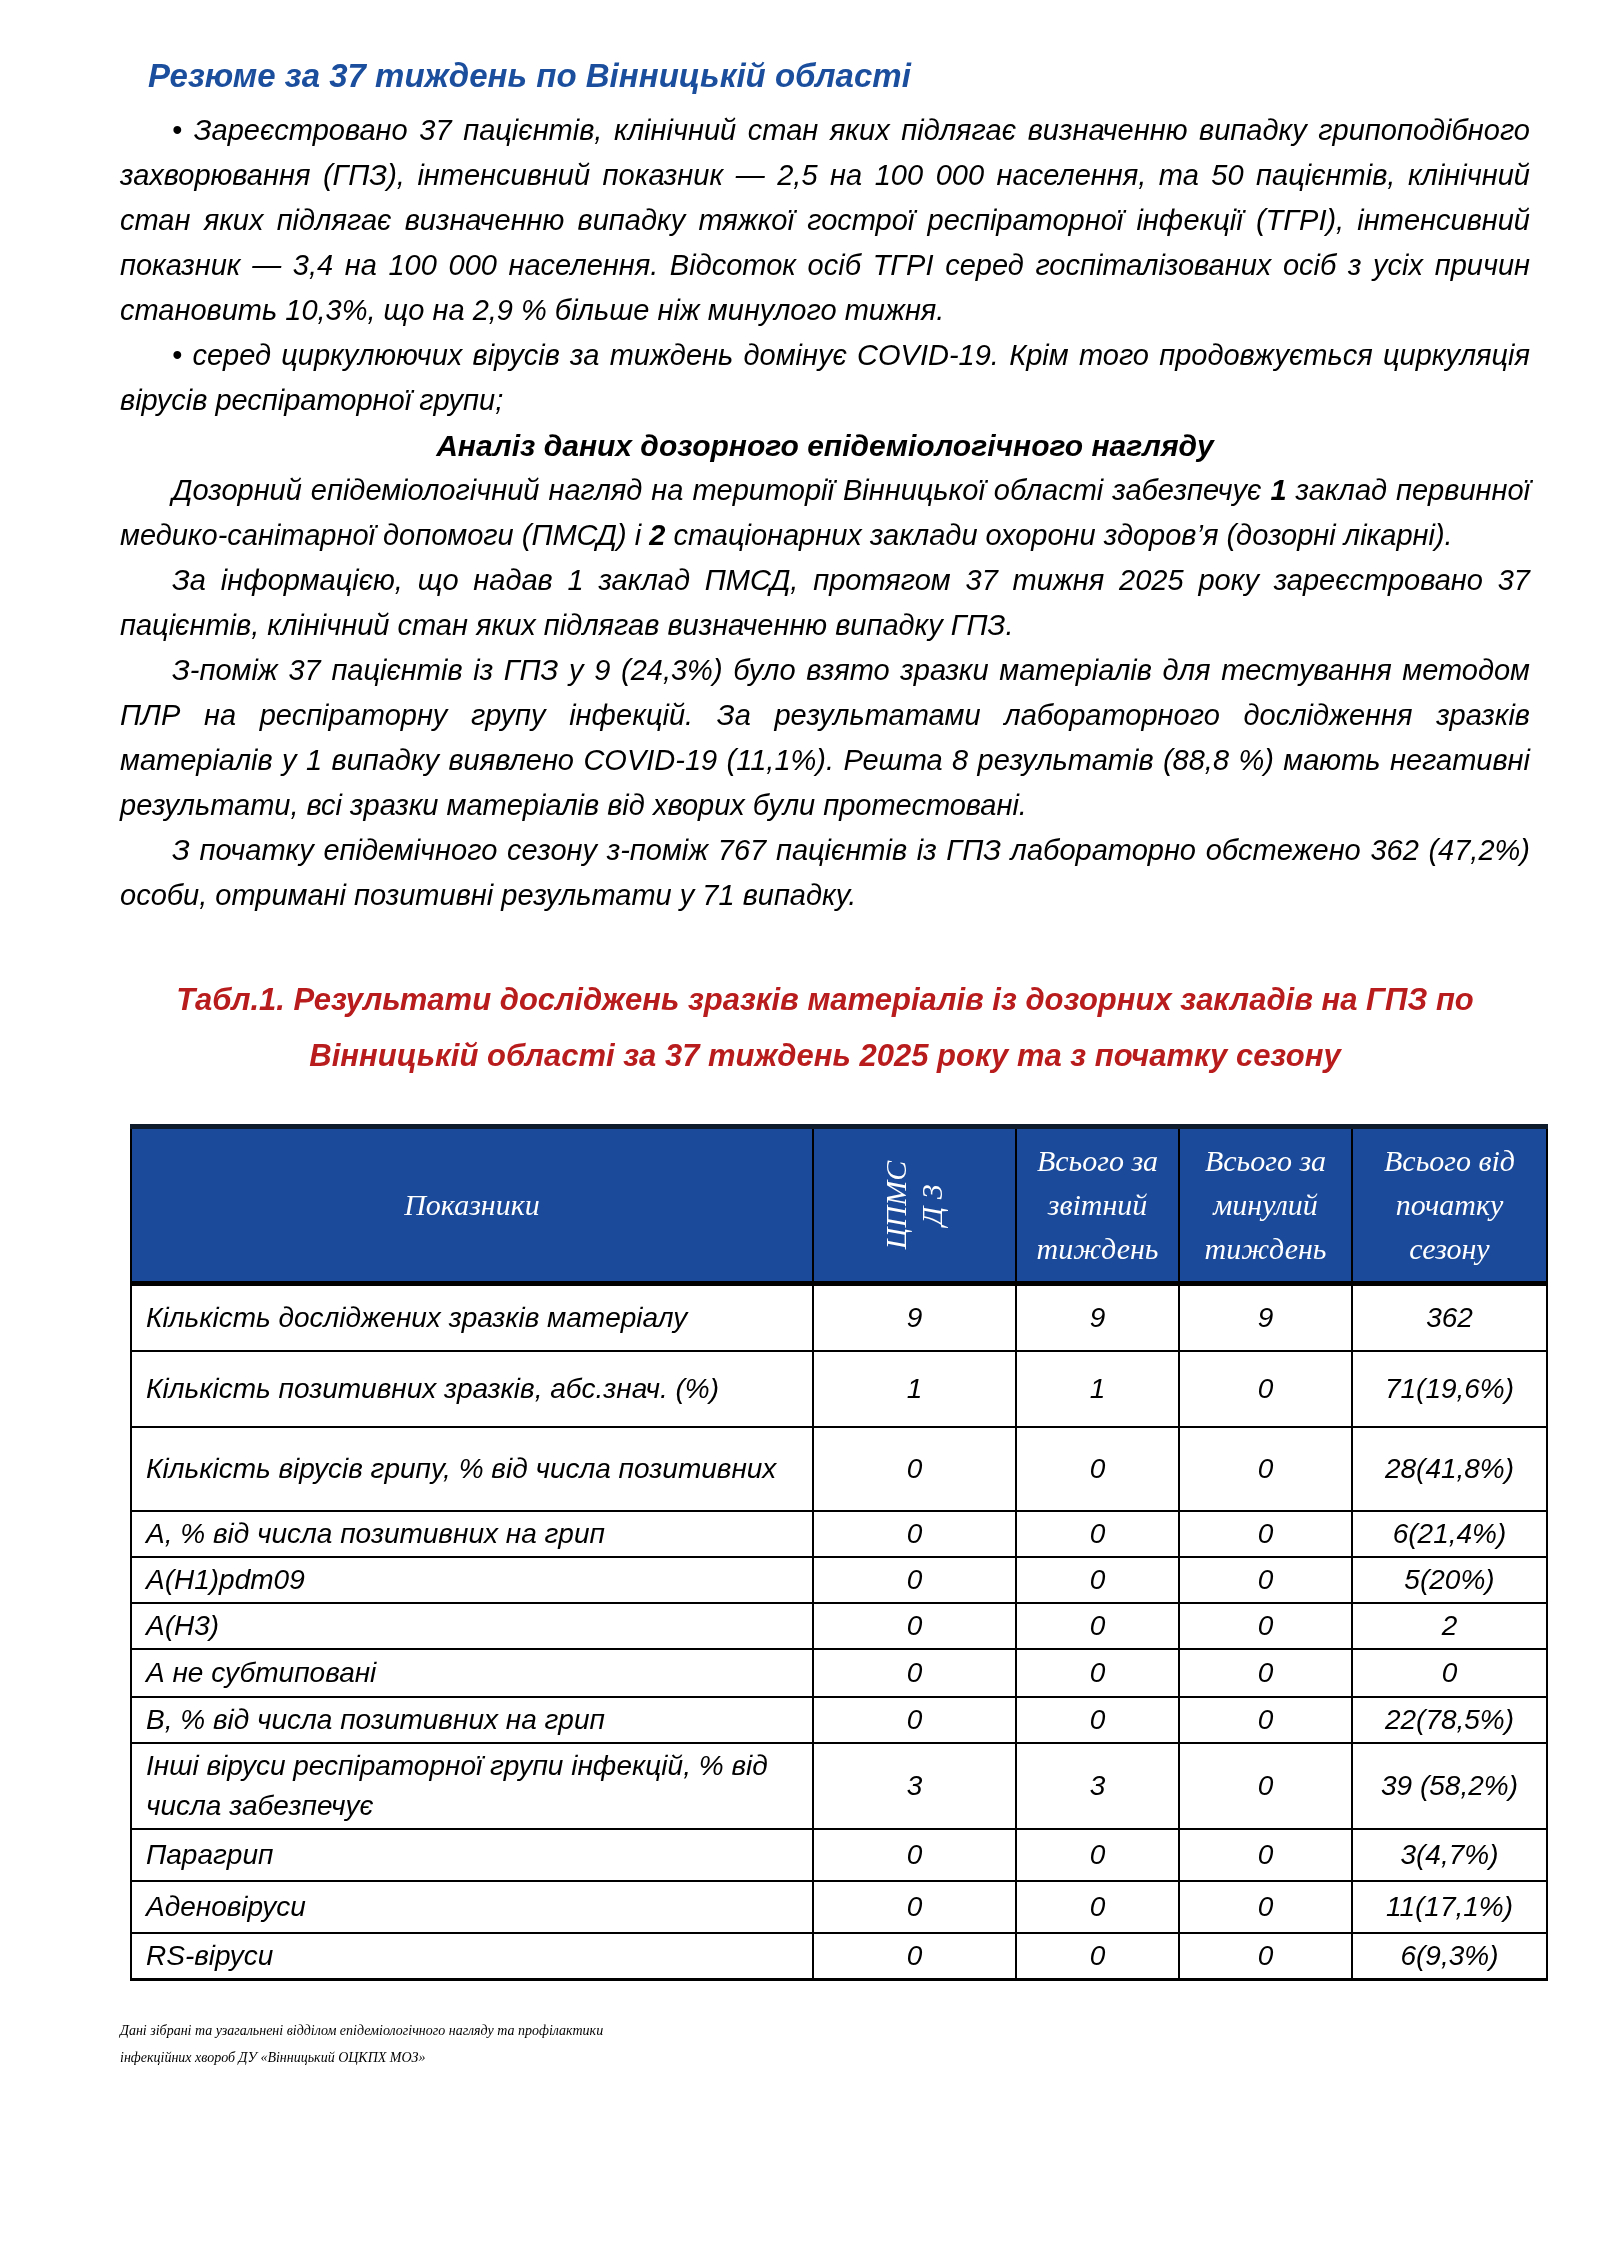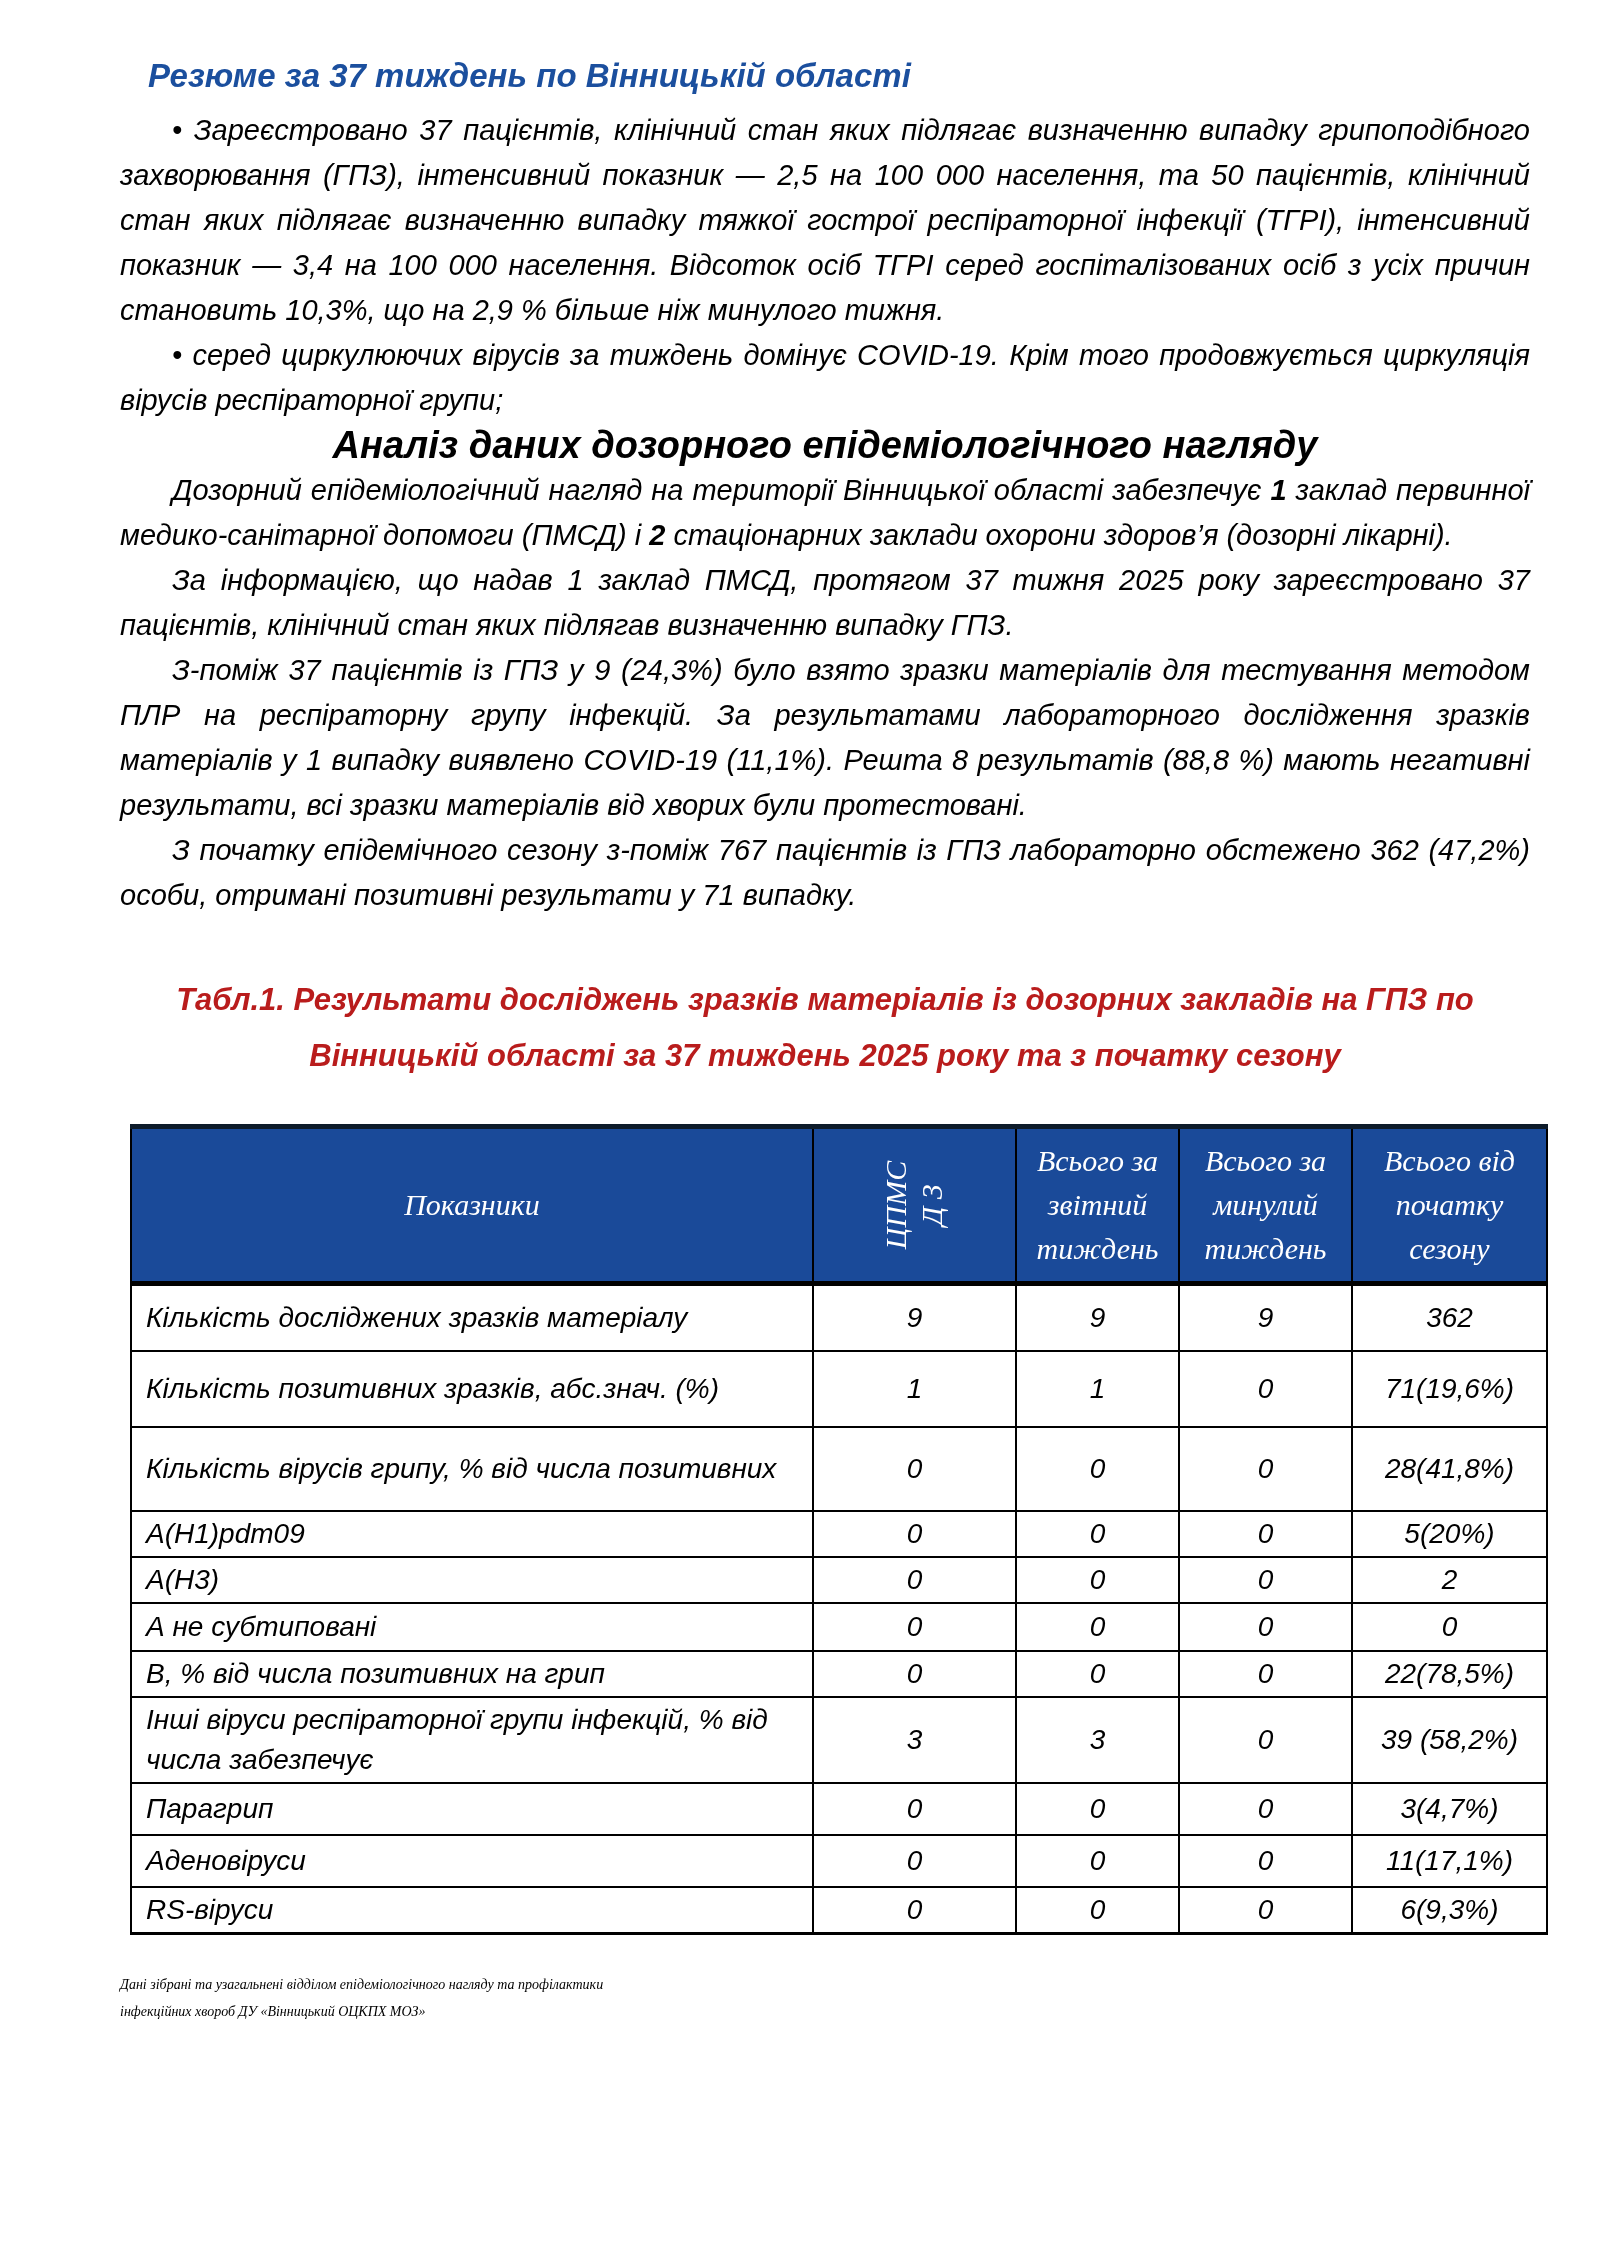--- a/index.html
+++ b/index.html
@@ -24,21 +24,21 @@
   }
   .para {
     font-size: 29px;
     line-height: 45px;
     text-align: justify;
     text-indent: 52px;
     margin: 0;
   }
   .para b { font-weight: bold; }
   .center-heading {
-    font-size: 38px;
+    font-size: 30px;
     font-weight: bold;
     text-align: center;
     line-height: 45px;
     margin: 0;
   }
   .table-caption {
     margin-top: 54px;
     text-align: center;
     font-size: 31px;
     font-weight: bold;
@@ -168,20 +168,27 @@
           <td class="val">71(19,6%)</td>
         </tr>
         <tr class="rh84">
           <td class="lbl">Кількість вірусів грипу, % від числа позитивних</td>
           <td class="val">0</td>
           <td class="val">0</td>
           <td class="val">0</td>
           <td class="val">28(41,8%)</td>
         </tr>
         <tr class="rh44">
+          <td class="lbl">А, % від числа позитивних на грип</td>
+          <td class="val">0</td>
+          <td class="val">0</td>
+          <td class="val">0</td>
+          <td class="val">6(21,4%)</td>
+        </tr>
+        <tr class="rh44">
           <td class="lbl">A(H1)pdm09</td>
           <td class="val">0</td>
           <td class="val">0</td>
           <td class="val">0</td>
           <td class="val">5(20%)</td>
         </tr>
         <tr class="rh44">
           <td class="lbl">A(H3)</td>
           <td class="val">0</td>
           <td class="val">0</td>

